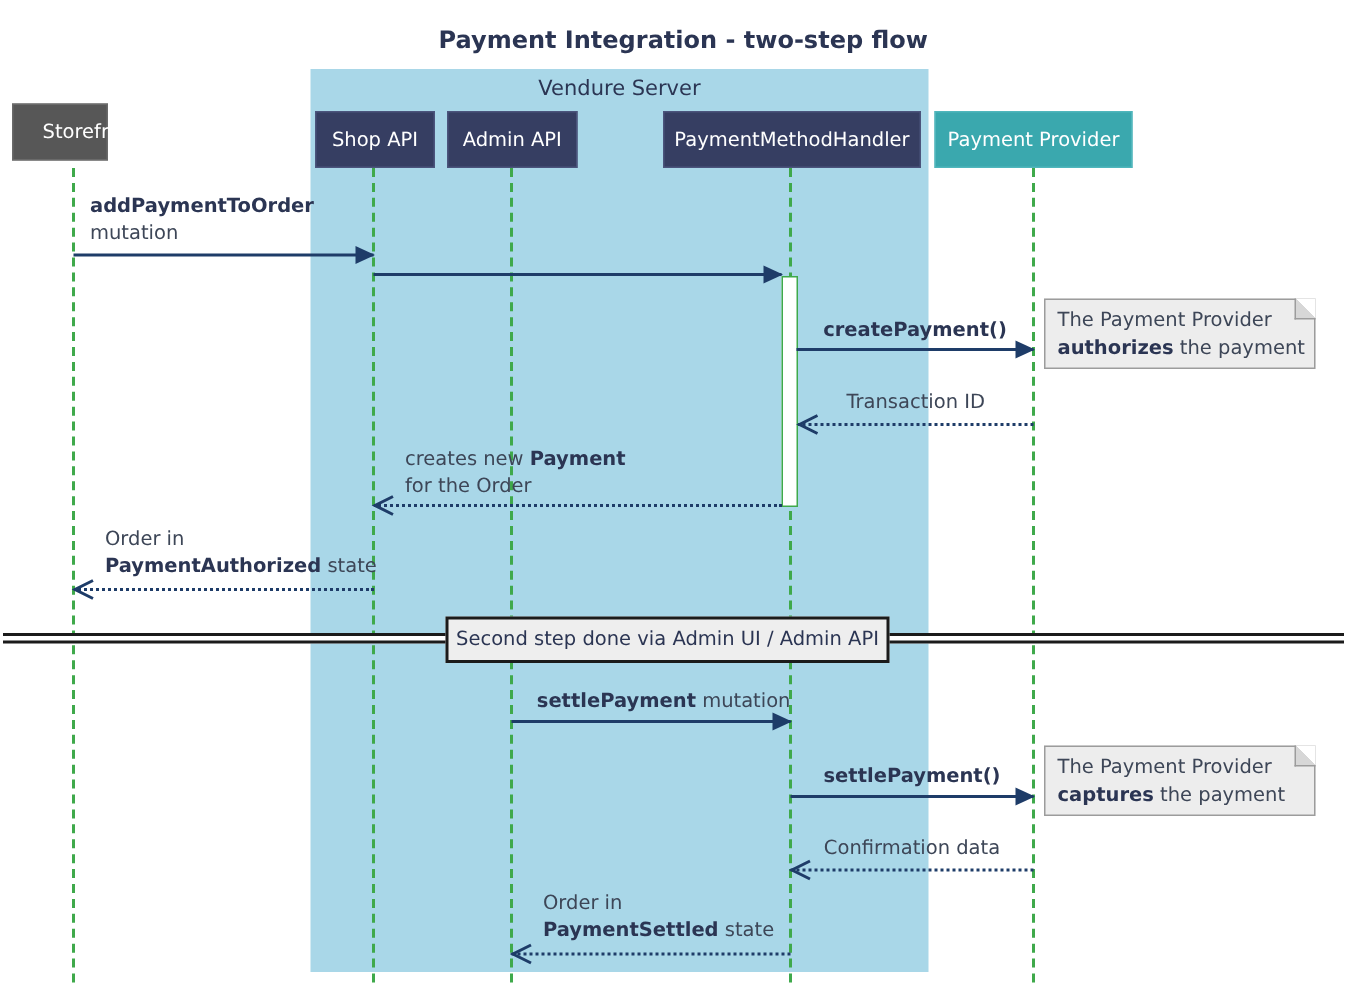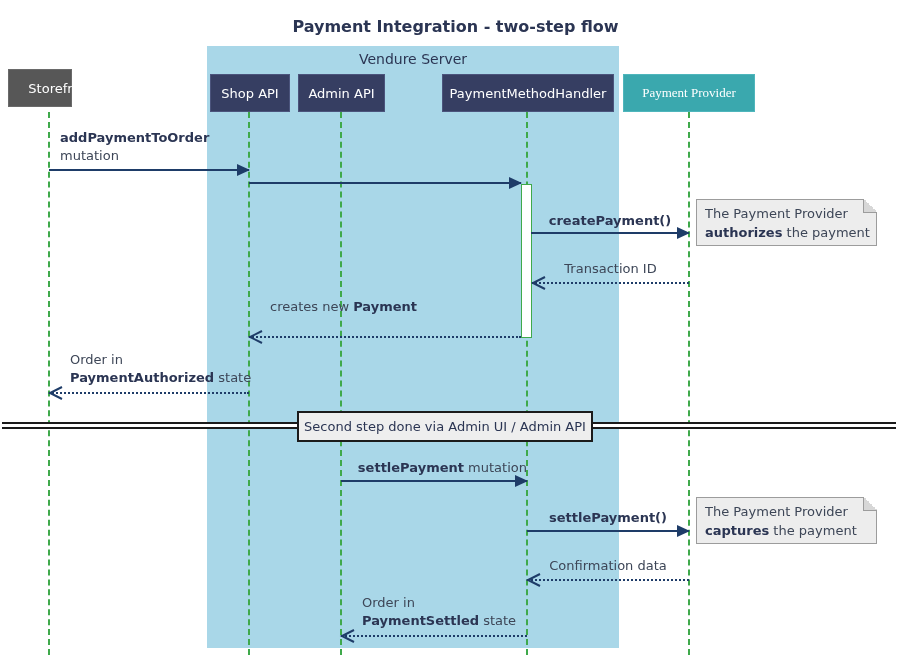--- a/index.html
+++ b/index.html
@@ -9,21 +9,21 @@
   .abs { position:absolute; }
   .title { left:0; right:0; top:17px; text-align:center; font-size:16px; font-weight:bold;
            color:var(--text-navy,#2b3553); z-index:7;padding-left:13px; }
   .frame { background:var(--frame-fill,#a9d7e8); z-index:1; }
   .frame-label { text-align:center; font-size:14px; color:var(--text-navy,#2b3553); z-index:2; }
   .lifeline { width:0; border-left:2px dashed var(--lifeline-green,#3fa94b); z-index:2; }
   .pbox { height:38px; display:flex; align-items:center; justify-content:center;
           font-size:13px; color:#ffffff; z-index:6; box-sizing:border-box; }
   .pbox.navy { background:var(--navy-box,#363e62); border:1px solid #4b547c; }
   .pbox.gray { background:var(--gray-box,#575757); border:1px solid #6a6a6a; }
-  .pbox.teal { background:var(--teal-box,#3aa8ae); border:1px solid #4fb6bc;font-family:Liberation Serif, serif; }
+  .pbox.teal { background:var(--teal-box,#3aa8ae); border:1px solid #4fb6bc; }
   .activation { background:#ffffff; border:1px solid var(--lifeline-green,#3fa94b); z-index:3; }
   .arrow { height:0; z-index:4; }
   .arrow.solid { border-top:2px solid var(--arrow-navy,#1e3c68); }
   .arrow.dotted { border-top:2px dotted var(--arrow-navy,#1e3c68); }
   .head-right { position:absolute; right:-1px; top:-7px; width:0; height:0;
                 border-left:13px solid var(--arrow-navy,#1e3c68);
                 border-top:6px solid transparent; border-bottom:6px solid transparent; }
   .chev { position:absolute; left:-2px; top:-9px; width:16px; height:16px; }
   .chev path { stroke:var(--arrow-navy,#1e3c68); stroke-width:2; fill:none; }
   .mlabel { font-size:13px; line-height:18px; z-index:4; white-space:nowrap; }
@@ -107,20 +107,21 @@
     <span>Transaction ID</span>
   </div>
   <div class="abs arrow dotted" style="left:532px; top:282px; width:157px;">
     <svg class="chev" viewBox="0 0 16 16">
         <path d="M15 2 L3 8 L15 14"></path>
       </svg>
   </div>
 
   <div class="abs mlabel" style="left:270px; top:298px;">
     <div><span>creates new </span><span class="b">Payment</span></div>
+    <div><span>for the Order</span></div>
   </div>
   <div class="abs arrow dotted" style="left:249px; top:336px; width:272px;">
     <svg class="chev" viewBox="0 0 16 16">
         <path d="M15 2 L3 8 L15 14"></path>
       </svg>
   </div>
 
   <div class="abs mlabel" style="left:70px; top:351px;">
     <div><span>Order in</span></div>
     <div><span class="b">PaymentAuthorized</span><span> state</span></div>

